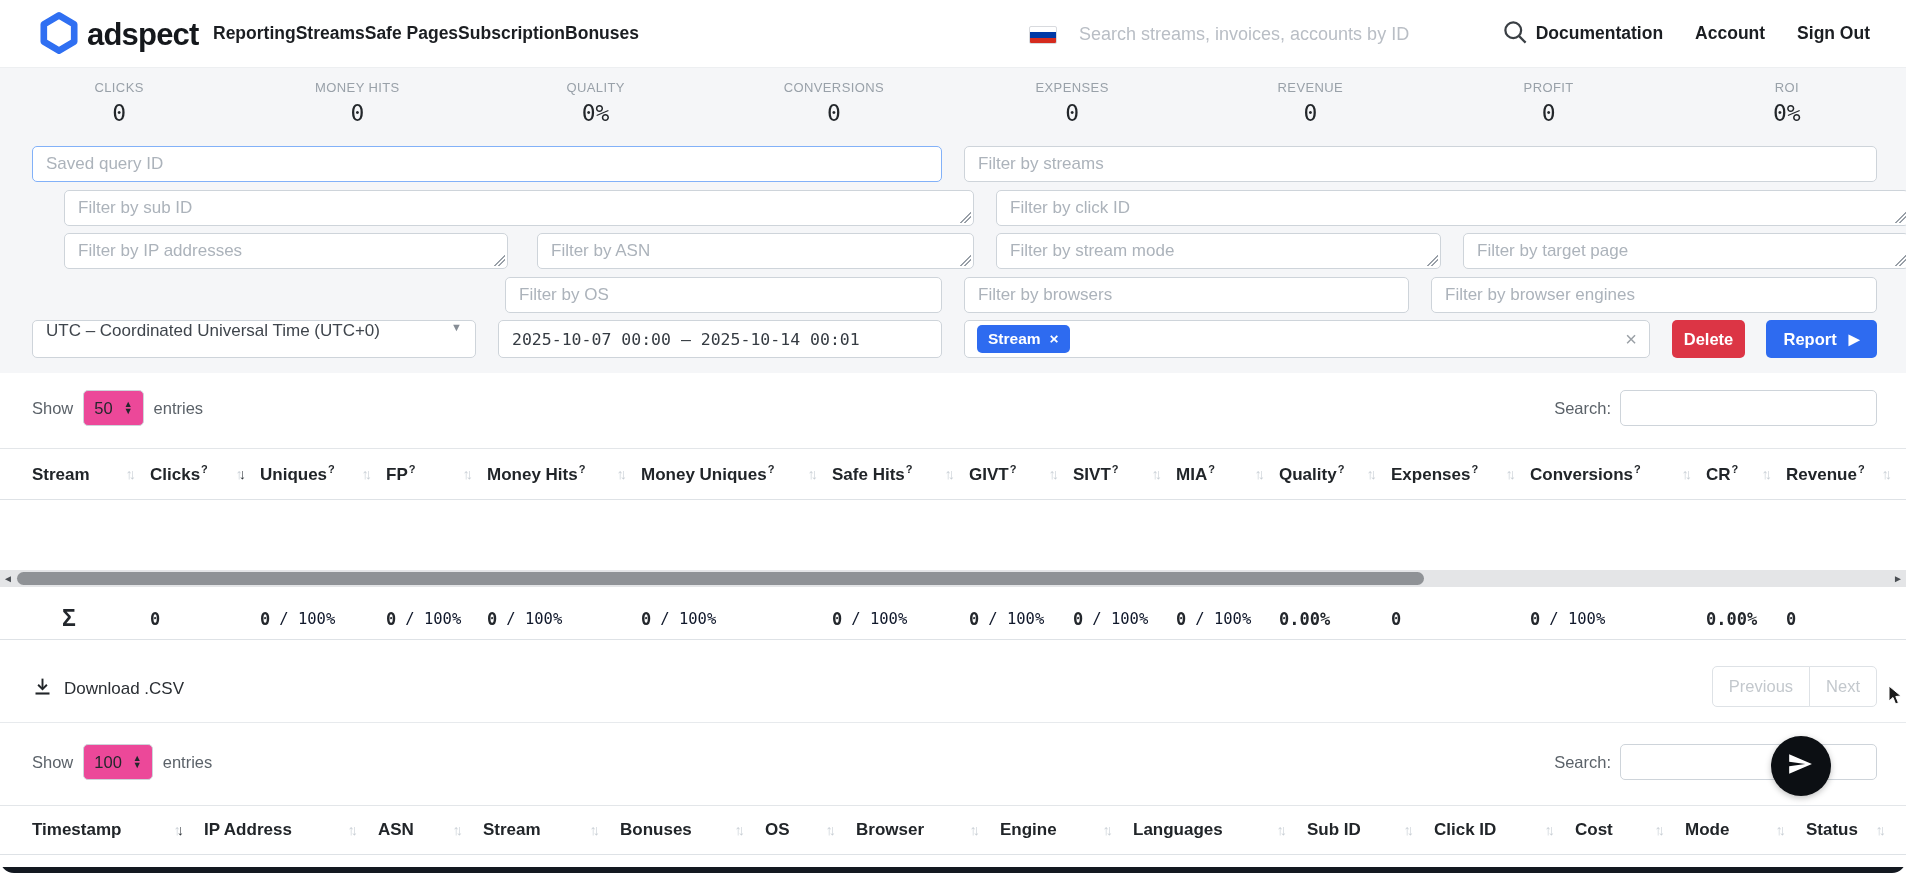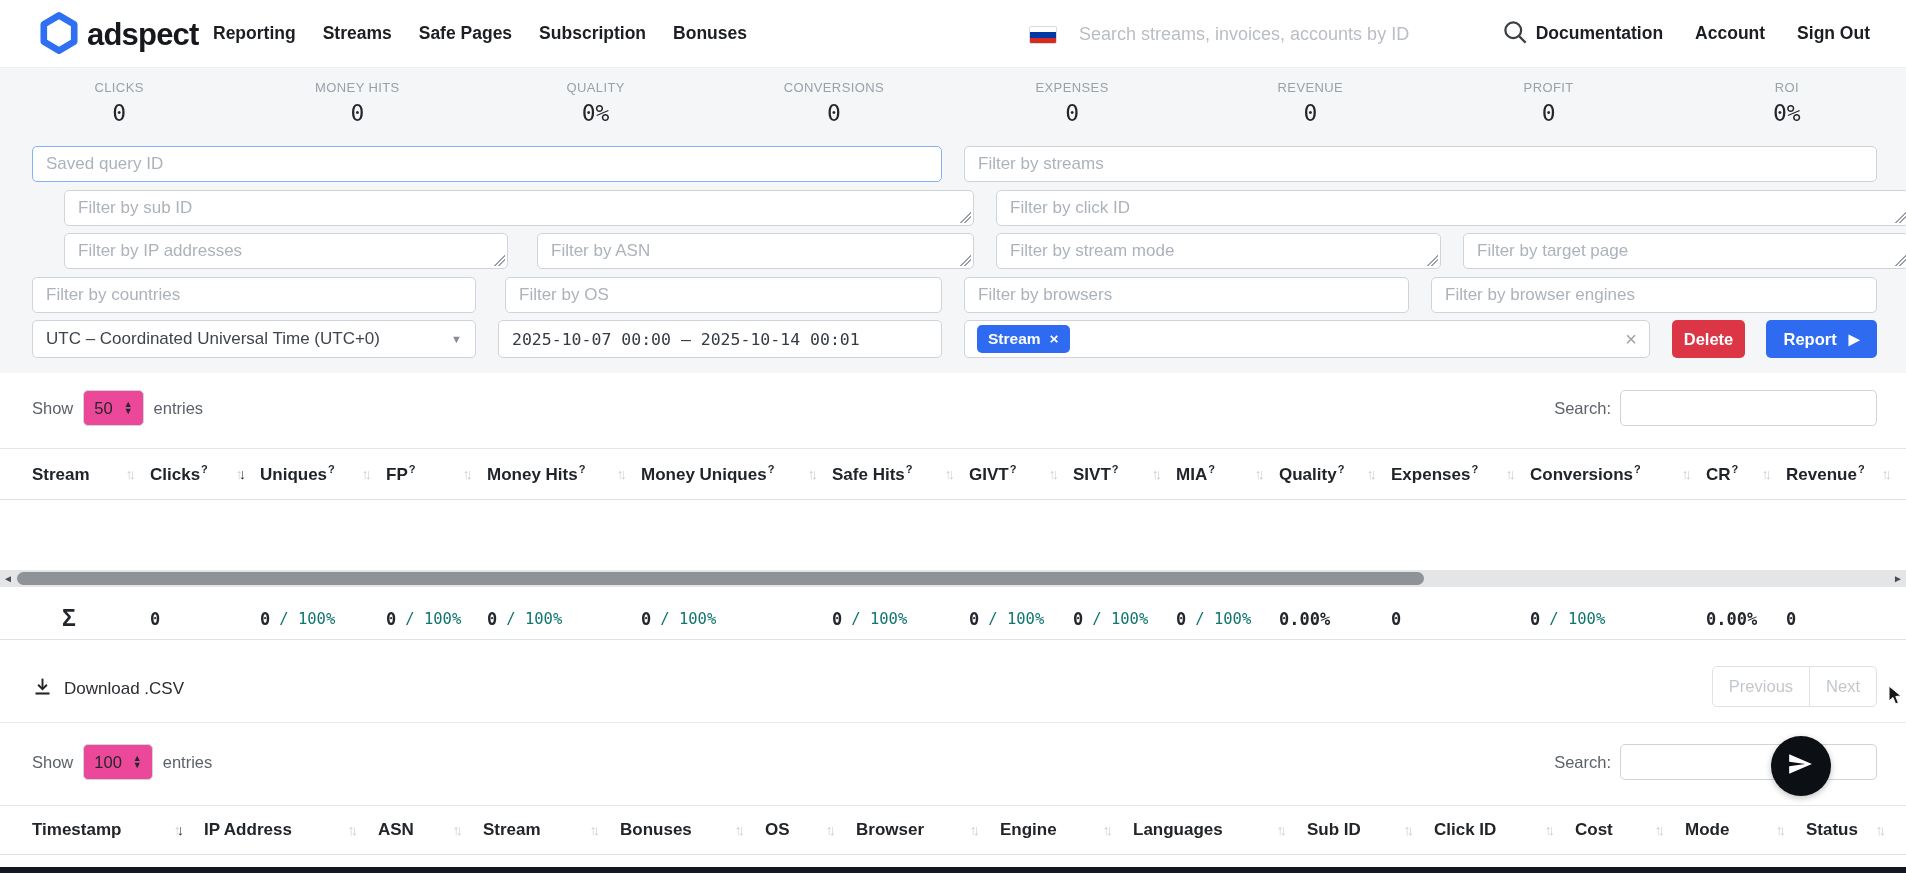--- a/index.html
+++ b/index.html
@@ -1,23 +1,23 @@
 <!DOCTYPE html>
 <html><head>
 <meta charset="utf-8">
 <style>
   html,body{margin:0;padding:0;background:#fff;}
   body{font-family:"Liberation Sans",sans-serif;}
-  .page{position:relative;width:1906px;height:873px;overflow:hidden;background:#fff;}
+  .page{position:relative;width:1906px;height:873px;overflow:hidden;background:#fff;border-radius:14px;}
 
   
   .nav{position:absolute;top:0;left:0;width:100%;height:67px;background:#fff;border-bottom:1px solid #edeff1;z-index:5;}
   .brand{position:absolute;left:40px;top:12px;display:flex;align-items:center;gap:9px;}
   .brand-text{font-size:31px;font-weight:bold;color:#15181c;letter-spacing:-0.8px;}
-  .nav-links{position:absolute;left:213px;top:0;height:67px;display:flex;align-items:center;gap:27px;}
+  .nav-links{position:absolute;left:213px;top:0;height:67px;display:flex;align-items:center;}
   .nav-link{font-size:17.5px;font-weight:bold;color:#1b1e22;cursor:pointer;text-decoration:none;}
   .flag{position:absolute;left:1029px;top:26px;width:28px;height:18px;border-radius:2px;border:1px solid #d8dade;box-sizing:border-box;background:linear-gradient(#ffffff 0 33%,#0039a6 33% 66%,#d52b1e 66% 100%);}
   .nav-search{position:absolute;left:1077px;top:16px;width:410px;height:34px;border:none;outline:none;font-size:18px;color:#3c4148;font-family:"Liberation Sans",sans-serif;background:transparent;}
   .nav-search::placeholder{color:#b9bec5;}
   .nav-search-icon{position:absolute;left:1502px;top:19px;cursor:pointer;}
   .nav-right{position:absolute;right:36px;top:0;height:67px;display:flex;align-items:center;gap:32px;}
 
   
   .panel{position:absolute;top:67px;left:0;width:100%;height:306px;background:#f5f6f8;}
   .stats{position:absolute;top:80px;left:0;width:100%;display:flex;}
@@ -27,21 +27,21 @@
 
   .inp,.ta,.selbox,.msbox{position:absolute;box-sizing:border-box;background:#fff;border:1px solid #ced4da;border-radius:5px;font-size:17px;color:#3f454c;}
   .inp{height:36px;padding:12px 13px;outline:none;font-family:"Liberation Sans",sans-serif;}
   .inp::placeholder{color:#acb3bb;}
   .inp.focused{border-color:#82b1f8;}
   .ta{height:36px;padding:7px 13px 0 13px;margin-left:32px;}
   .ta .ph{color:#acb3bb;}
   .ta::after{content:"";position:absolute;right:2px;bottom:2px;width:11px;height:11px;
     background:linear-gradient(135deg,transparent 0 48%,#99a0a8 48% 56%,transparent 56% 68%,#99a0a8 68% 76%,transparent 76%);}
   .mono{font-family:"DejaVu Sans Mono",monospace;font-size:16.5px;color:#353b42;}
-  .selbox{height:38px;display:flex;align-items:center;justify-content:space-between;padding:0 13px;cursor:pointer;}
+  .selbox{height:38px;display:flex;align-items:flex-start;justify-content:space-between;padding:0 13px;cursor:pointer;}
   .selbox .arrow{font-size:11px;color:#868d95;}
   .msbox{height:38px;display:flex;align-items:center;padding:0 12px;}
   .tag{display:inline-flex;align-items:center;gap:9px;background:#2e6bf0;color:#fff;border-radius:5px;font-size:15.5px;font-weight:bold;padding:5px 11px;cursor:pointer;}
   .tag .x{font-weight:bold;cursor:pointer;}
   .ms-clear{margin-left:auto;color:#9aa0a6;font-size:20px;cursor:pointer;line-height:1;}
   .btn{position:absolute;box-sizing:border-box;height:38px;border:none;border-radius:5px;color:#fff;font-weight:bold;font-size:16.5px;display:flex;align-items:center;justify-content:center;cursor:pointer;font-family:"Liberation Sans",sans-serif;}
   .btn-delete{background:#dc3545;}
   .btn-report{background:#2e6bf0;gap:12px;}
   .btn-report .play{font-size:14px;}
 
@@ -69,21 +69,21 @@
   .hscroll{position:absolute;left:0;top:570px;width:100%;height:17px;background:#e4e5e7;}
   .hscroll .handle{position:absolute;left:17px;top:2px;width:1407px;height:13px;background:#8f9296;border-radius:7px;cursor:pointer;}
   .scroll-arrow{position:absolute;top:3px;font-size:10px;color:#4a4e53;cursor:pointer;}
   .scroll-arrow.left{left:3px;}
   .scroll-arrow.right{right:3px;}
 
   
   .totals{position:absolute;left:0;top:598px;width:100%;height:42px;border-bottom:1px solid #dee2e6;box-sizing:border-box;}
   .td{display:flex;align-items:center;white-space:nowrap;}
   .tv{font-family:"DejaVu Sans Mono",monospace;font-size:17px;font-weight:bold;color:#23272c;}
-  .tsub{font-family:"DejaVu Sans Mono",monospace;font-size:15.5px;color:#0f766e;margin-left:9px;}
+  .tsub{font-family:"DejaVu Sans Mono",monospace;font-size:15.5px;color:#0f172a;margin-left:9px;}
   .td.sigma .tv{font-family:"Liberation Sans",sans-serif;font-size:23px;padding-left:30px;}
 
   
   .download{position:absolute;left:32px;top:676px;display:flex;align-items:center;gap:11px;font-size:17px;color:#2a2e33;cursor:pointer;}
   .pager{position:absolute;right:29px;top:666px;display:flex;}
   .page-btn{box-sizing:border-box;border:1px solid #dee2e6;background:#fff;color:#c3c8cd;font-size:16.5px;padding:10px 16px;cursor:default;}
   .page-btn.first{border-radius:5px 0 0 5px;}
   .page-btn.last{border-radius:0 5px 5px 0;margin-left:-1px;}
   .hr{position:absolute;left:0;top:722px;width:100%;height:1px;background:#e7eaed;}
 
@@ -169,21 +169,20 @@
   <input class="inp" style="left: 964px; top: 146px; width: 913px;" placeholder="Filter by streams">
 
   <div class="ta" style="left:32px;top:190px;width:910px;"><span class="ph">Filter by sub ID</span></div>
   <div class="ta" style="left:964px;top:190px;width:913px;"><span class="ph">Filter by click ID</span></div>
 
   <div class="ta" style="left:32px;top:233px;width:444px;"><span class="ph">Filter by IP addresses</span></div>
   <div class="ta" style="left:505px;top:233px;width:437px;"><span class="ph">Filter by ASN</span></div>
   <div class="ta" style="left:964px;top:233px;width:445px;"><span class="ph">Filter by stream mode</span></div>
   <div class="ta" style="left:1431px;top:233px;width:446px;"><span class="ph">Filter by target page</span></div>
 
-  <input class="inp" style="left: 32px; top: 277px; width: 444px;" placeholder="Filter by countries">
   <input class="inp" style="left: 505px; top: 277px; width: 437px;" placeholder="Filter by OS">
   <input class="inp" style="left: 964px; top: 277px; width: 445px;" placeholder="Filter by browsers">
   <input class="inp" style="left: 1431px; top: 277px; width: 446px;" placeholder="Filter by browser engines">
 
   <div class="selbox" style="left:32px;top:320px;width:444px;">
     <span>UTC – Coordinated Universal Time (UTC+0)</span>
     <span class="arrow">▼</span>
   </div>
   <input class="inp mono" style="left: 498px; top: 320px; width: 444px; height: 38px;" value="2025-10-07 00:00 – 2025-10-14 00:01">
   <div class="msbox" style="left:964px;top:320px;width:686px;">

